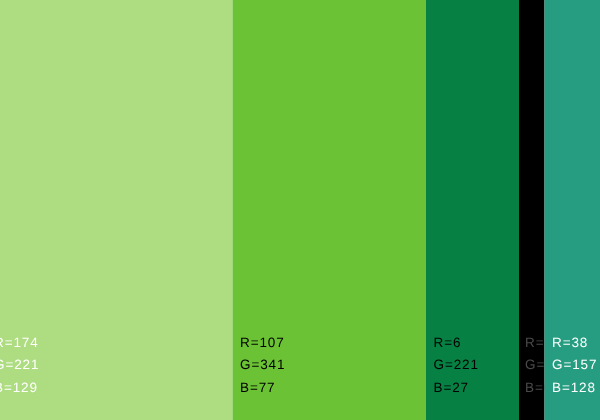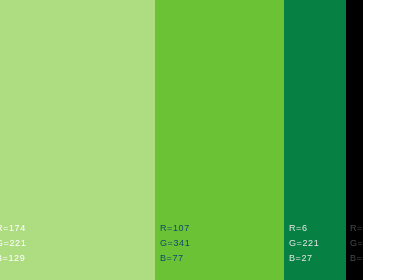--- a/index.html
+++ b/index.html
@@ -55,38 +55,45 @@
 <div id="palette" style="background: rgb(255, 255, 255); width: 400px; height: 280px;">
 
   <div class="swatch clip-left" style="width: 155px; background: rgb(174, 221, 129); color: rgb(255, 255, 255);">
     <div class="swatch-labels">
       <span class="swatch-label">R=174</span>
       <span class="swatch-label">G=221</span>
       <span class="swatch-label">B=129</span>
     </div>
   </div>
 
-  <div class="swatch" style="width: 129px; background: rgb(107, 194, 53); color: #0c4a6e; padding-left: 48px;">
+  <div class="swatch" style="width: 129px; background: rgb(107, 194, 53); color: #000000; padding-left: 48px;">
     <div class="swatch-labels">
       <span class="swatch-label">R=107</span>
       <span class="swatch-label">G=341</span>
       <span class="swatch-label">B=77</span>
     </div>
   </div>
 
-  <div class="swatch" style="width: 62px; background: rgb(6, 128, 67); color: #e5e5e5;">
+  <div class="swatch" style="width: 62px; background: rgb(6, 128, 67); color: #000000;">
     <div class="swatch-labels">
       <span class="swatch-label">R=6</span>
       <span class="swatch-label">G=221</span>
       <span class="swatch-label">B=27</span>
     </div>
   </div>
 
   <div class="swatch narrow" style="width: 17px; background: rgb(0, 0, 0); color: rgb(74, 74, 74);">
     <div class="swatch-labels">
       <span class="swatch-label">R=0</span>
       <span class="swatch-label">G=0</span>
       <span class="swatch-label">B=0</span>
     </div>
   </div>
 
+  <div class="swatch" style="width: 37px; background: rgb(38, 157, 128); color: rgb(255, 255, 255);">
+    <div class="swatch-labels">
+      <span class="swatch-label">R=38</span>
+      <span class="swatch-label">G=157</span>
+      <span class="swatch-label">B=128</span>
+    </div>
+  </div>
 
 </div>
 
 </body></html>

